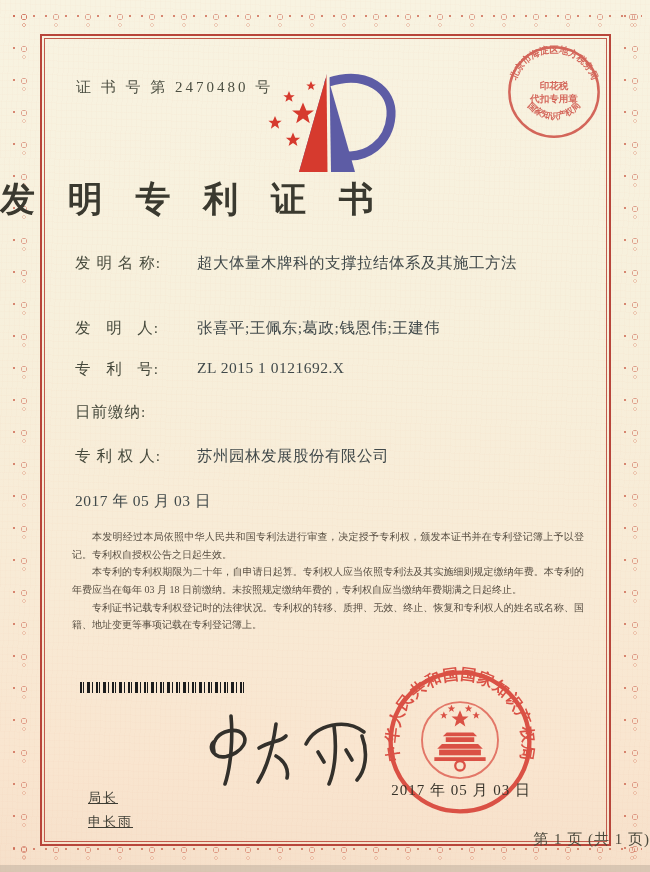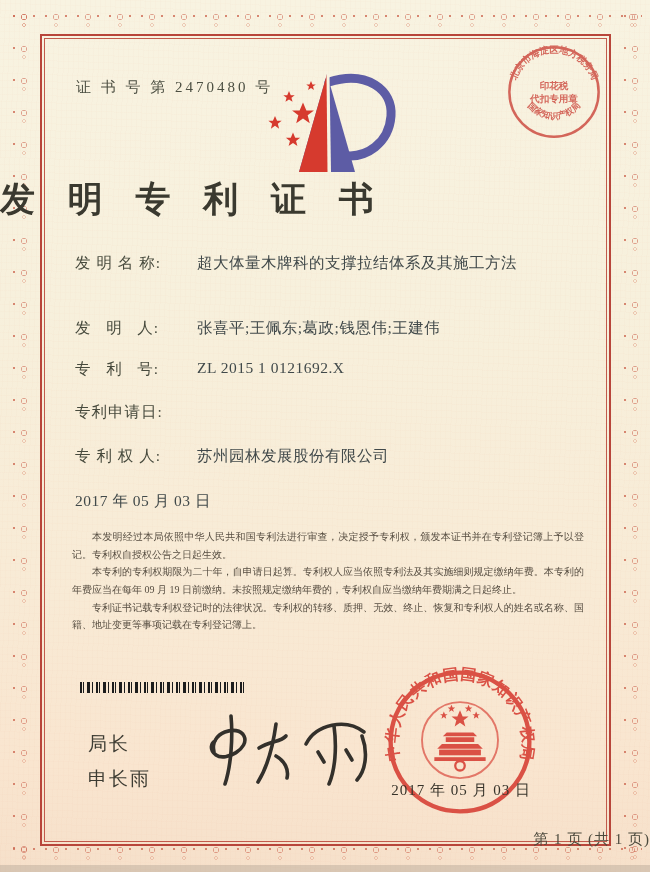--- a/index.html
+++ b/index.html
@@ -42,22 +42,22 @@
   .r0{top:253px}.r1{top:318px}.r2{top:359px}.r3{top:402px}.r4{top:446px}.r5{top:491px}
 
   .body-text{position:absolute;left:72px;right:66px;top:528px;font-size:10px;line-height:1.77;
     color:#574e42;text-align:justify;}
   .body-text p{margin:0;text-indent:2em;}
 
   .barcode{position:absolute;left:80px;top:682px;width:164px;height:11px;background:
     repeating-linear-gradient(90deg,#1d1d1d 0 2px,transparent 2px 3px,#1d1d1d 3px 4px,transparent 4px 7px,
     #1d1d1d 7px 10px,transparent 10px 12px,#1d1d1d 12px 13px,transparent 13px 16px);}
 
-  .director{position:absolute;left:88px;top:726px;font-family:"Liberation Sans","DejaVu Sans",sans-serif;
-    font-size:19px;color:#3d3c33;line-height:1.85;letter-spacing:2px;}
+  .director{position:absolute;left:88px;top:786px;font-family:"Liberation Sans","DejaVu Sans",sans-serif;
+    font-size:13px;color:#3d3c33;line-height:1.85;letter-spacing:2px;text-decoration:underline;}
   .signature{position:absolute;left:196px;top:708px;}
 
   .seal{position:absolute;left:384px;top:666px;}
   .seal-date{position:absolute;left:386px;top:781px;width:150px;text-align:center;font-size:15px;
     color:#37332a;letter-spacing:1px;z-index:3;}
 
   .page-info{position:absolute;left:0;right:0;top:830px;text-align:right;font-size:15px;
     color:#4c4a3d;letter-spacing:1px;}
 
   .red{fill:#d8453a;}
@@ -114,33 +114,33 @@
   </div>
   <div class="row r0">
     <span class="lbl">发 明 名 称:</span>
     <span class="val">超大体量木牌科的支撑拉结体系及其施工方法</span>
   </div>
   <div class="row r2">
     <span class="lbl">专   利   号:</span>
     <span class="val">ZL 2015 1 0121692.X</span>
   </div>
   <div class="row r3">
-    <span class="lbl">专利申请日:</span>
+    <span class="lbl">日前缴纳:</span>
   </div>
   <div class="row r4">
     <span class="lbl">专 利 权 人:</span>
     <span class="val">苏州园林发展股份有限公司</span>
   </div>
   <div class="row r5">
     <span class="val">2017 年 05 月 03 日</span>
   </div>
 
   <div class="body-text">
     <p>本发明经过本局依照中华人民共和国专利法进行审查，决定授予专利权，颁发本证书并在专利登记簿上予以登记。专利权自授权公告之日起生效。</p>
-    <p>本专利的专利权期限为二十年，自申请日起算。专利权人应当依照专利法及其实施细则规定缴纳年费。本专利的年费应当在每年 09 月 19 日前缴纳。未按照规定缴纳年费的，专利权自应当缴纳年费期满之日起终止。</p>
+    <p>本专利的专利权期限为二十年，自申请日起算。专利权人应当依照专利法及其实施细则规定缴纳年费。本专利的年费应当在每年 03 月 18 日前缴纳。未按照规定缴纳年费的，专利权自应当缴纳年费期满之日起终止。</p>
     <p>专利证书记载专利权登记时的法律状况。专利权的转移、质押、无效、终止、恢复和专利权人的姓名或名称、国籍、地址变更等事项记载在专利登记簿上。</p>
   </div>
 
   <div class="barcode"></div>
 
   <div class="director">
     <div>局长</div>
     <div>申长雨</div>
   </div>
 

